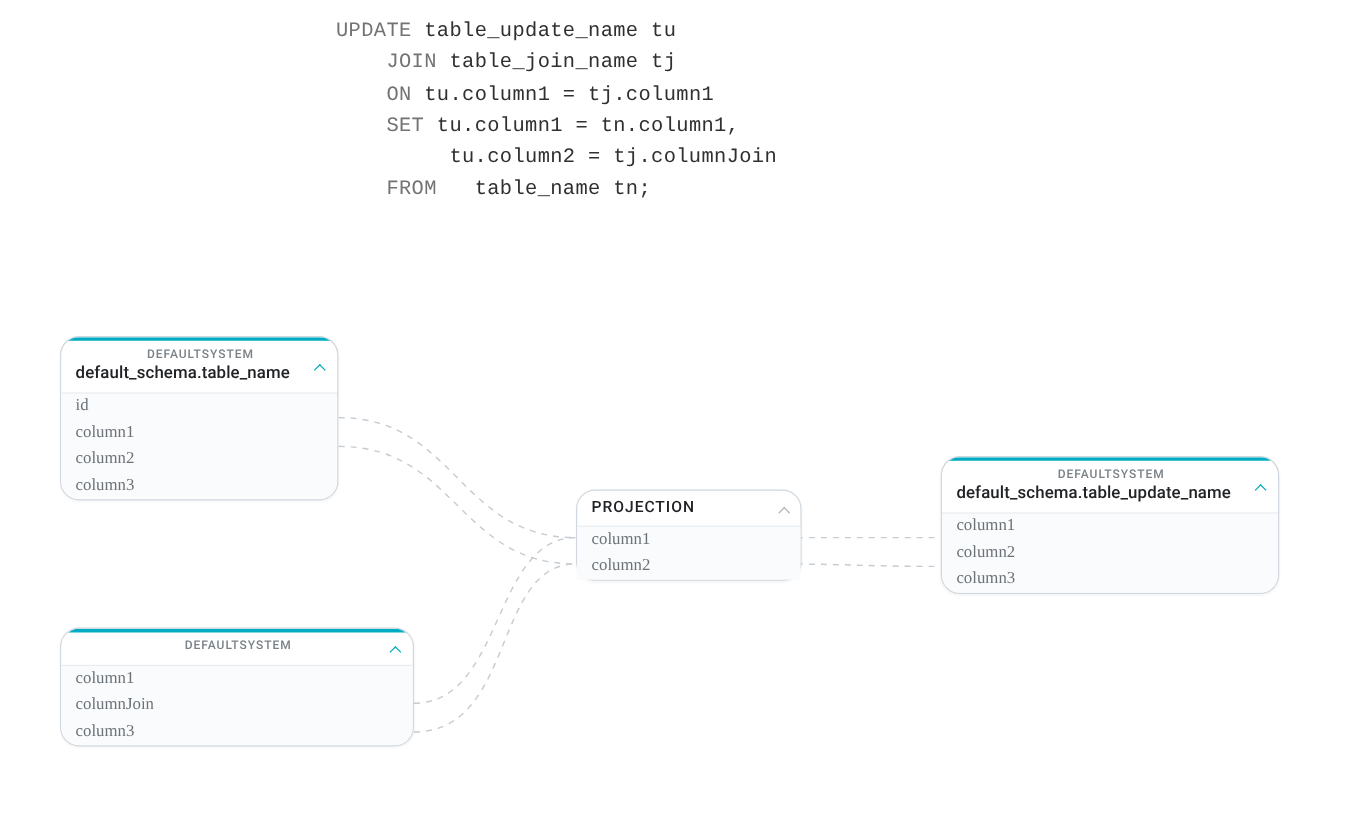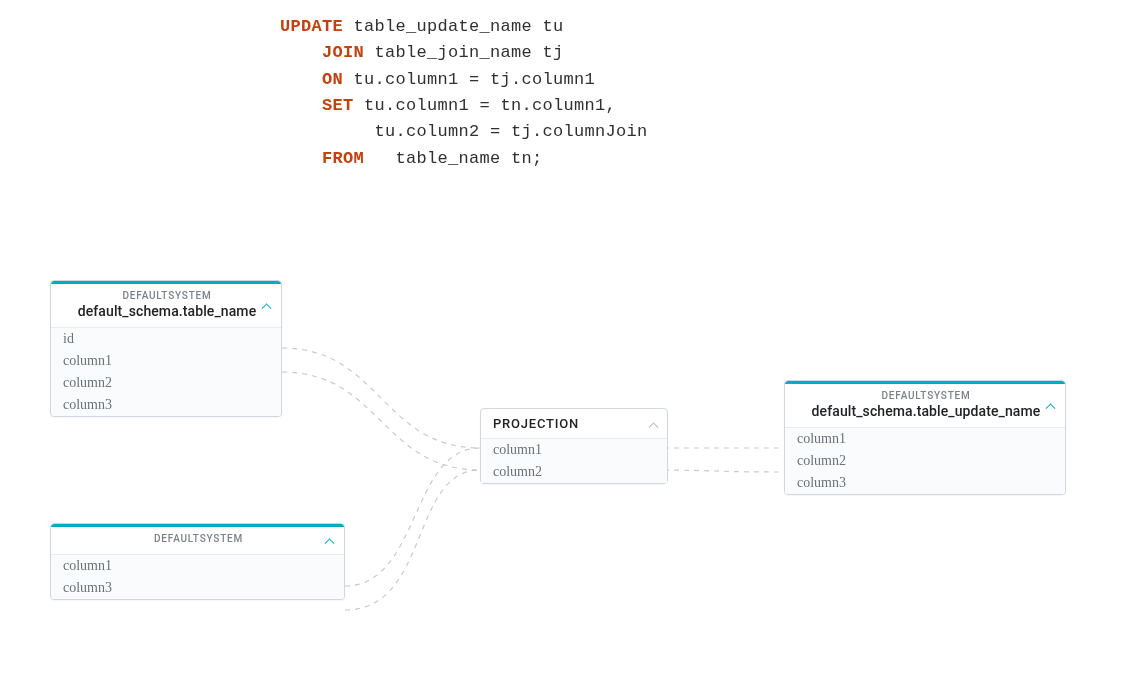--- a/index.html
+++ b/index.html
@@ -15,33 +15,33 @@
     position: absolute;
     top: 14px;
     left: 280px;
     font-family: "Consolas", "Monaco", "Courier New", monospace;
     font-size: 17px;
     line-height: 1.55;
     color: #303030;
     white-space: pre;
     letter-spacing: 0.3px;
   }
-  .kw { color: #c2410c; font-weight: 700; }
+  .kw { color: #737373; font-weight: 400; }
   .diagram {
     position: absolute;
     top: 280px;
     left: 50px;
     width: 1020px;
     height: 400px;
   }
   .node {
     position: absolute;
     background: #ffffff;
     border: 1px solid #d0d7de;
-    border-radius: 4px;
+    border-radius: 16px;
     box-shadow: 0 1px 2px rgba(0,0,0,0.04);
   }
   .node.table { overflow: hidden; }
   .node-topbar {
     height: 3px;
     background: #00acc1;
     border-radius: 4px 4px 0 0;
   }
   .node-header {
     padding: 6px 10px 8px 12px;
@@ -53,21 +53,21 @@
     letter-spacing: 0.8px;
     color: #7a8288;
     text-align: center;
     margin-bottom: 2px;
     font-weight: 500;
   }
   .node-title {
     font-size: 14px;
     color: #202225;
     font-weight: 500;
-    text-align: center;
+    text-align: left;
     letter-spacing: 0.1px;
   }
   .node-chevron {
     position: absolute;
     right: 8px;
     top: 50%;
     transform: translateY(-50%);
     width: 14px;
     height: 14px;
     color: #00acc1;
@@ -162,20 +162,21 @@
   </div>
 
   <div class="node table" style="left:0px; top:243px; width:295px;">
     <div class="node-topbar"></div>
     <div class="node-header">
       <div class="node-system">DEFAULTSYSTEM</div>
       <span class="node-chevron chev-up"></span>
     </div>
     <div class="node-rows">
       <div class="node-row">column1</div>
+      <div class="node-row">columnJoin</div>
       <div class="node-row">column3</div>
     </div>
   </div>
 
   <div class="node" style="left:430px; top:128px; width:188px;">
     <div class="proj-header">
       <div class="proj-title">PROJECTION</div>
       <span class="proj-chevron chev-up"></span>
     </div>
     <div class="node-rows">

